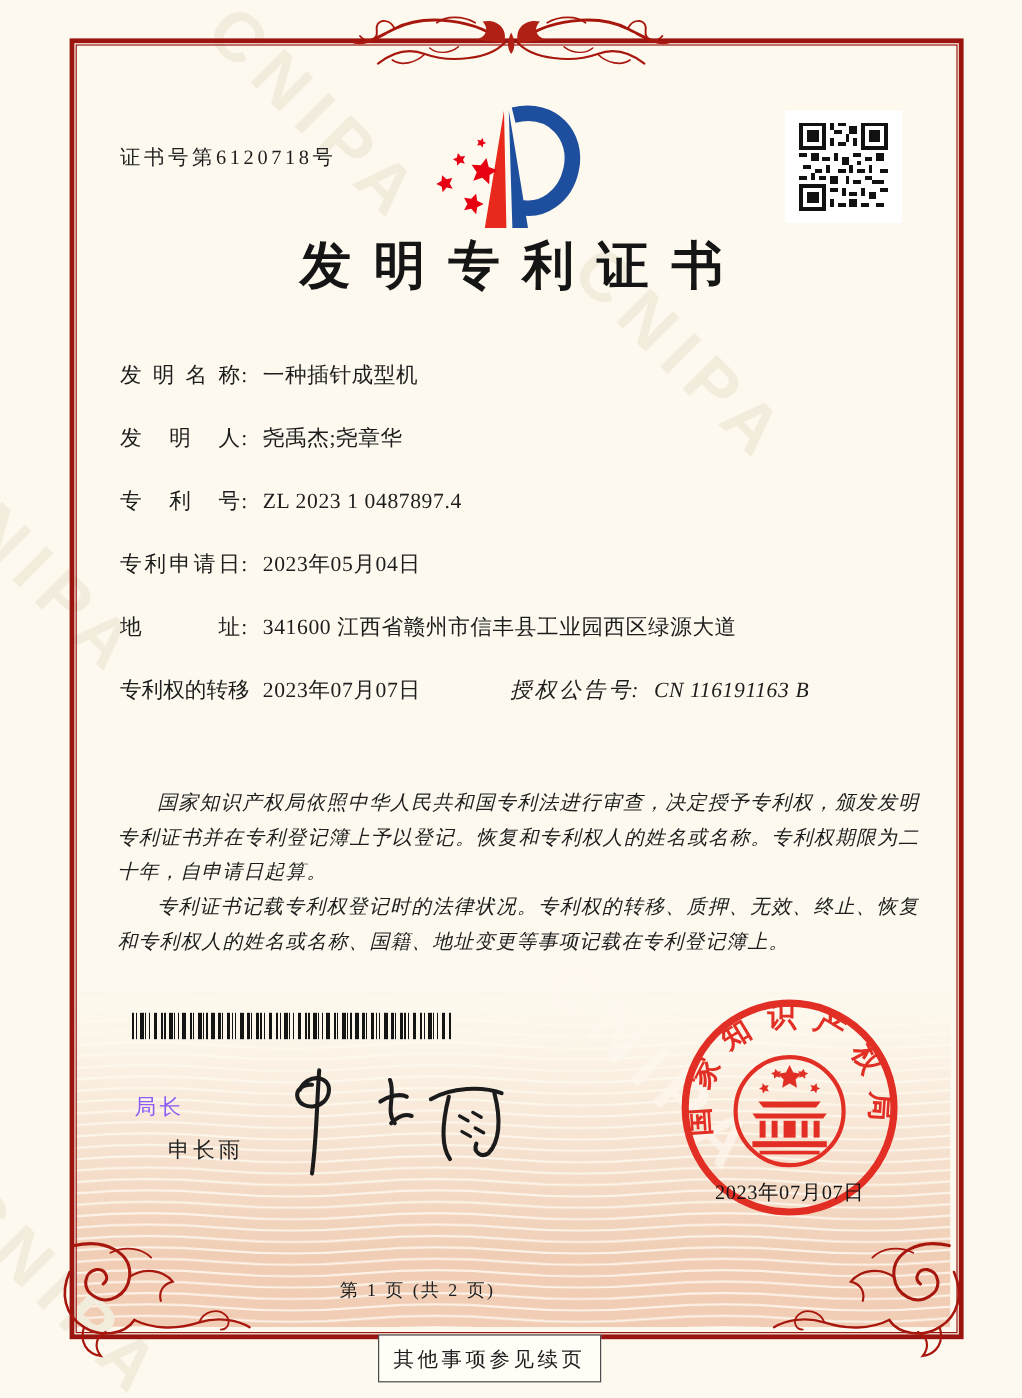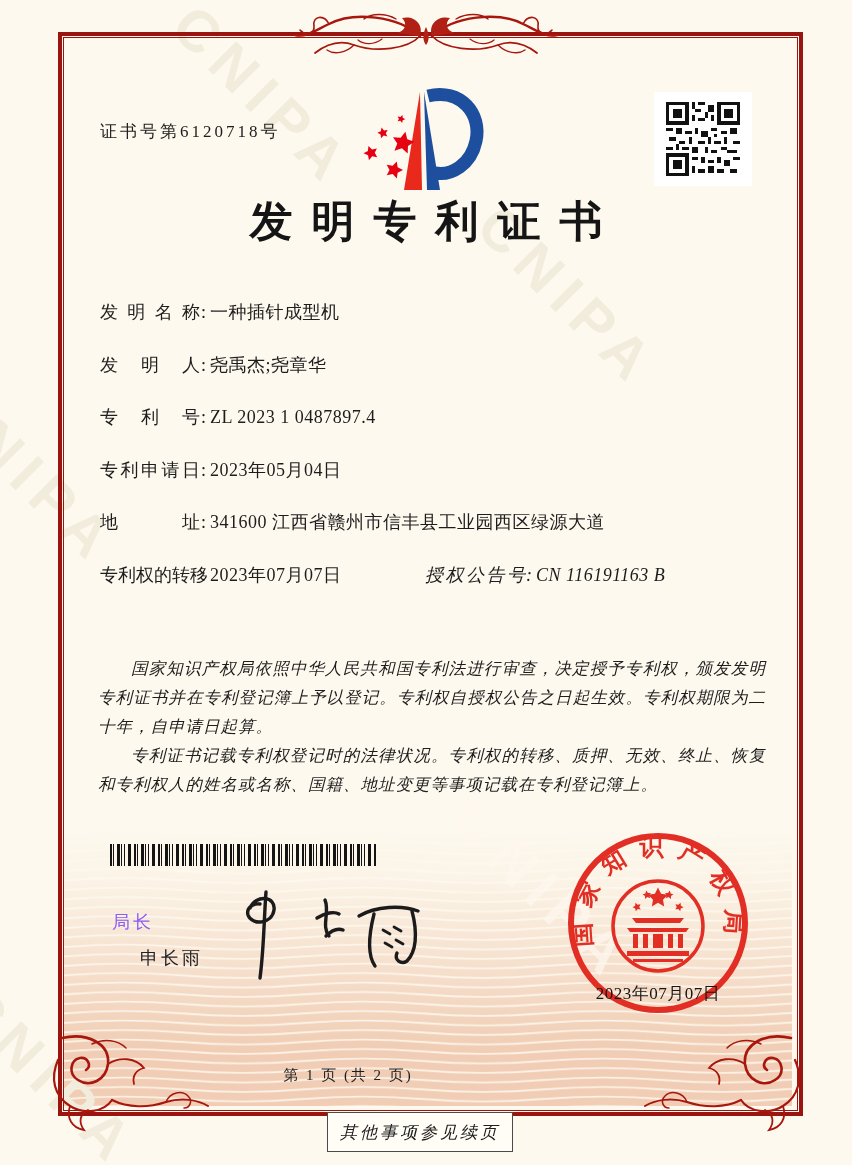--- a/index.html
+++ b/index.html
@@ -23,42 +23,42 @@
   .cert-no{position:absolute;left:100px;top:88px;z-index:5;font-size:17px;letter-spacing:3px;margin-top:32px;}
   .logo{position:absolute;left:356px;top:84px;width:140px;height:112px;z-index:5;}
   .qr{position:absolute;left:654px;top:92px;width:98px;height:94px;background:#fff;z-index:5;
       display:flex;align-items:center;justify-content:center;}
   .title{position:absolute;left:0;top:193px;width:852px;text-align:center;z-index:5;
          font-size:43px;font-weight:bold;letter-spacing:19px;text-indent:19px;color:#151515;}
   .rows{position:absolute;left:100px;top:300px;width:680px;z-index:5;font-size:18px;}
   .row{position:relative;height:52.5px;line-height:24px;white-space:nowrap;}
   .lbl{display:inline-block;width:100px;text-align:justify;text-align-last:justify;vertical-align:top;}
   .colon{display:inline-block;margin:0 2px 0 1px;}
-  .val{display:inline-block;margin-left:2px;letter-spacing:.5px;}
+  .val{display:inline-block;margin-left:11px;letter-spacing:.5px;}
   .grant2{position:absolute;left:325px;top:0;font-style:italic;}
   .grant2 .lbl{width:100px;}
   .paras{position:absolute;left:98px;top:654px;width:668px;z-index:5;font-size:16.5px;line-height:29px;
          font-style:italic;letter-spacing:1px;text-align:justify;}
   .paras p{margin:0;text-indent:2em;}
   .barcode{position:absolute;left:110px;top:844px;width:266px;height:22px;z-index:5;
      background:repeating-linear-gradient(90deg,#141414 0 2px,transparent 2px 3px,#141414 3px 4px,
        transparent 4px 7px,#141414 7px 10px,transparent 10px 11px,#141414 11px 12px,transparent 12px 14px,
        #141414 14px 15px,transparent 15px 18px,#141414 18px 21px,transparent 21px 24px);}
   .sig-title{position:absolute;left:112px;top:910px;z-index:5;font-family:"Liberation Sans","DejaVu Sans",sans-serif;
      font-size:18px;letter-spacing:3px;color:#8b5cf6;}
   .sig-name{position:absolute;left:112px;top:946px;z-index:5;font-family:"Liberation Sans","DejaVu Sans",sans-serif;
      font-size:18px;letter-spacing:3px;color:#222;margin-left:28px;}
   .signature{position:absolute;left:222px;top:884px;width:218px;height:102px;z-index:5;}
   .seal{position:absolute;left:567px;top:832px;width:182px;height:182px;z-index:6;opacity:.95;}
   .seal-date{position:absolute;left:567px;top:982px;width:182px;text-align:center;z-index:7;
      font-size:17px;color:#161616;letter-spacing:.5px;}
   .footer-page{position:absolute;left:0;top:1066px;width:696px;text-align:center;z-index:5;font-size:15px;letter-spacing:2px;}
-  .cont-box{position:absolute;left:327px;top:1112px;width:184px;height:38px;z-index:5;background:#fffdf6;
+  .cont-box{position:absolute;left:315px;top:1112px;width:184px;height:38px;z-index:5;background:#fffdf6;
      border:1px solid #4a4a4a;display:flex;align-items:center;justify-content:center;
-     font-size:17px;font-style:italic;letter-spacing:3px;}
+     font-size:17px;letter-spacing:3px;}
 </style>
 </head>
 <body>
 
 <div class="page">
 
   <div class="wm" style="left:150px;top:62px;">CNIPA</div>
   <div class="wm" style="left:455px;top:262px;">CNIPA</div>
   <div class="wm" style="left:-85px;top:440px;">CNIPA</div>
   <div class="wm on-pink" style="left:430px;top:856px;">CNIPA</div>
@@ -174,21 +174,21 @@
     </div>
     <div class="row">
       <span class="lbl">专利权的转移</span><span class="colon">:</span><span class="val">2023年07月07日</span>
       <span class="grant2">
         <span class="lbl">授权公告号</span><span class="colon">:</span><span class="val">CN 116191163 B</span>
       </span>
     </div>
   </div>
 
   <div class="paras">
-    <p>国家知识产权局依照中华人民共和国专利法进行审查，决定授予专利权，颁发发明专利证书并在专利登记簿上予以登记。专利权自授权公告之日起生效。专利权期限为二十年，自申请日起算。</p>
+    <p>国家知识产权局依照中华人民共和国专利法进行审查，决定授予专利权，颁发发明专利证书并在专利登记簿上予以登记。恢复和专利权人的姓名或名称。专利权期限为二十年，自申请日起算。</p>
     <p>专利证书记载专利权登记时的法律状况。专利权的转移、质押、无效、终止、恢复和专利权人的姓名或名称、国籍、地址变更等事项记载在专利登记簿上。</p>
   </div>
 
   <div class="barcode"></div>
 
   <div class="sig-title">局长</div>
   <div class="sig-name">申长雨</div>
   <svg class="signature" viewBox="0 0 218 102">
     <g fill="none" stroke="#1b1b1b" stroke-width="3.4" stroke-linecap="round">
       <path d="M44 8 C42 34 42 64 38 94"></path>

